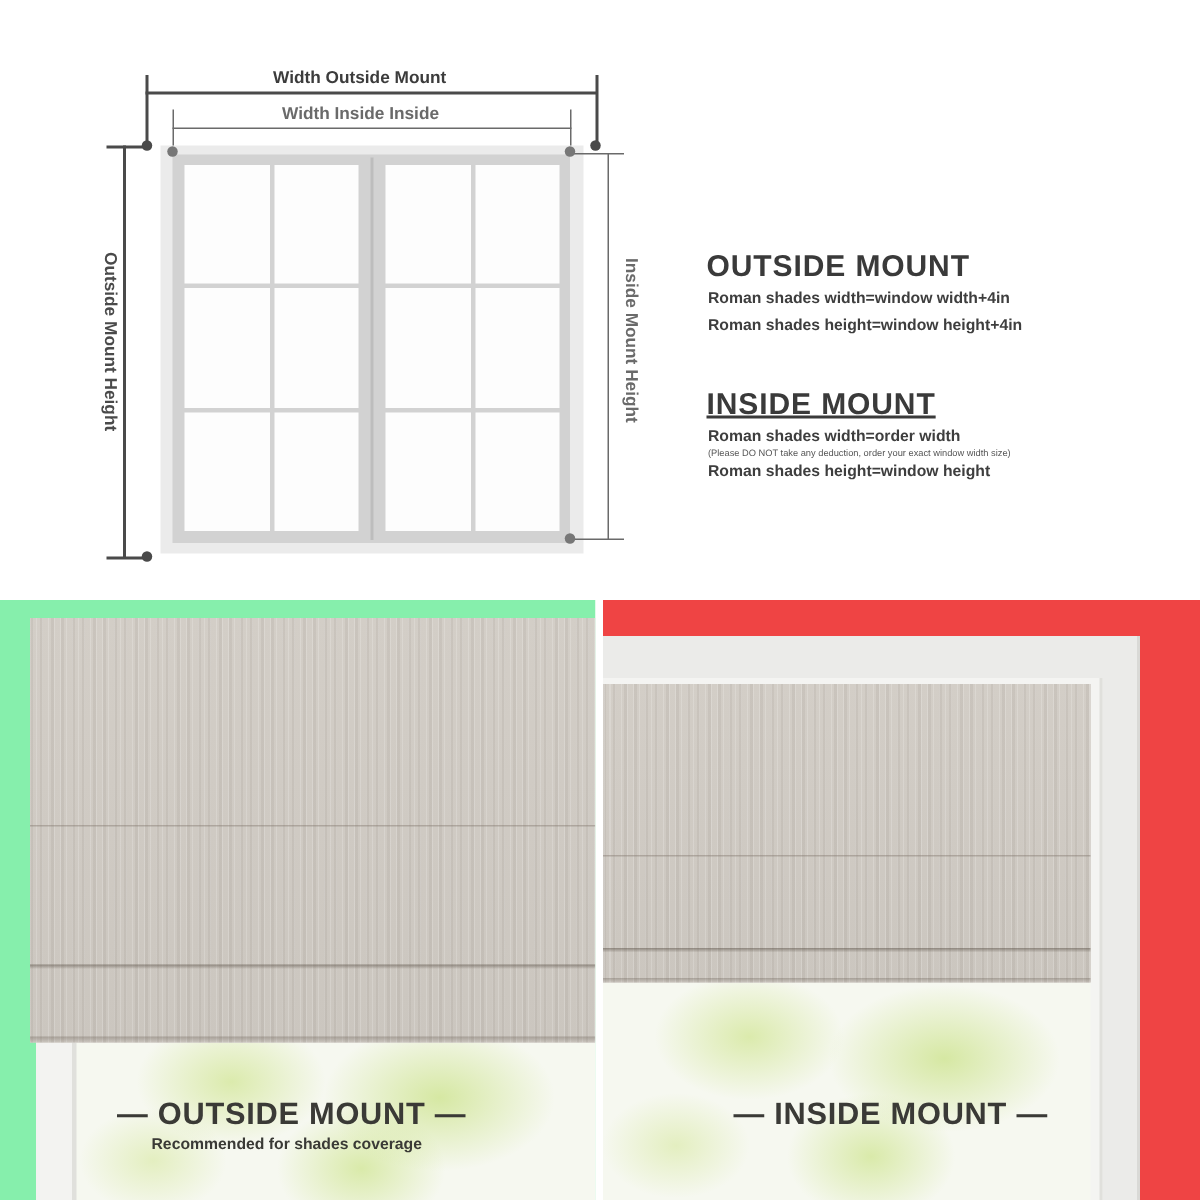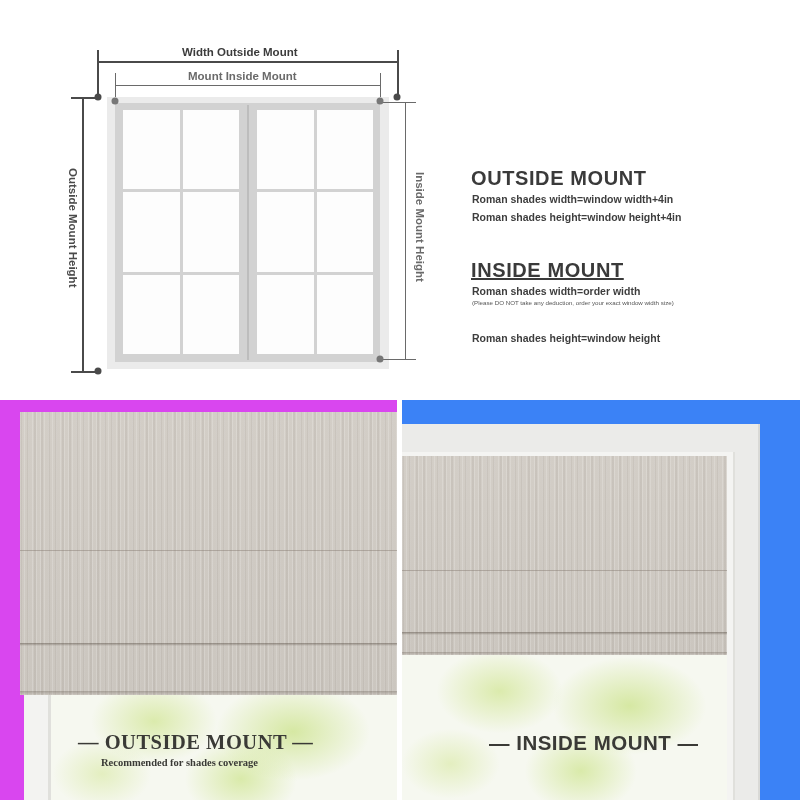--- a/index.html
+++ b/index.html
@@ -22,22 +22,22 @@
   .sash .pane { background: #fdfdfd; }
   .mullion { position: absolute; left: 247px; top: 105px; width: 2px; height: 255px; background: #bdbdbd; }
 
   
   .info-heading { position: absolute; font-weight: bold; font-size: 20px; letter-spacing: 0.6px; color: #3a3a3a; }
   .info-line { position: absolute; font-weight: bold; font-size: 10.5px; color: #3e3e3e; white-space: nowrap; }
   .info-note { position: absolute; font-size: 6.2px; color: #555; white-space: nowrap; }
 
   
   .photo { position: absolute; top: 400px; height: 400px; overflow: hidden; }
-  .photo-left { left: 0; width: 397px; background: #d946ef; font-family: Liberation Serif, serif; }
-  .photo-right { left: 402px; width: 398px; background: #3b82f6; }
+  .photo-left { left: 0; width: 397px; background: #86efac; }
+  .photo-right { left: 402px; width: 398px; background: #ef4444; }
 
   .fabric {
     position: absolute;
     background-color: #cfcac3;
     background-image:
       repeating-linear-gradient(90deg, rgba(255,255,255,0.18) 0px, rgba(255,255,255,0.18) 1px, rgba(0,0,0,0) 1px, rgba(0,0,0,0) 4px),
       repeating-linear-gradient(90deg, rgba(120,110,100,0.10) 0px, rgba(120,110,100,0.10) 2px, rgba(0,0,0,0) 2px, rgba(0,0,0,0) 7px),
       linear-gradient(180deg, #d3cec7 0%, #cbc6bf 100%);
   }
   .fold-shadow { position: absolute; height: 3px; background: linear-gradient(180deg, rgba(90,80,70,0.55), rgba(90,80,70,0)); }
@@ -58,21 +58,21 @@
 </head>
 <body>
 
 <div>
 
   <div class="dim-label" style="left:182px; top:46px;">Width Outside Mount</div>
   <div class="dim-line" style="left:97px; top:61px; width:301px; height:1.5px;"></div>
   <div class="dim-line" style="left:97px; top:50px; width:1.5px; height:47px;"></div>
   <div class="dim-line" style="left:397px; top:50px; width:1.5px; height:47px;"></div>
 
-  <div class="dim-label light" style="left:188px; top:70px;">Mount Inside Mount</div>
+  <div class="dim-label light" style="left:188px; top:70px;">Width Inside Inside</div>
   <div class="dim-line" style="left:115px; top:85px; width:266px; height:1.2px; background:#6a6a6a;"></div>
   <div class="dim-line" style="left:115px; top:73px; width:1.2px; height:27px; background:#6a6a6a;"></div>
   <div class="dim-line" style="left:380px; top:73px; width:1.2px; height:27px; background:#6a6a6a;"></div>
 
   <div class="win-outer"></div>
   <div class="win-inner"></div>
   <div class="sash" style="left:123px; width:116px;">
     <div class="pane"></div>
     <div class="pane"></div>
     <div class="pane"></div>
@@ -111,21 +111,21 @@
 <div>
   <div class="info-heading" style="left:471px; top:167px;">OUTSIDE MOUNT</div>
   <div class="info-line" style="left:472px; top:193px;">Roman shades width=window width+4in</div>
   <div class="info-line" style="left:472px; top:211px;">Roman shades height=window height+4in</div>
 </div>
 
 <div>
   <div class="info-heading" style="left:471px; top:259px;text-decoration:underline;">INSIDE MOUNT</div>
   <div class="info-line" style="left:472px; top:285px;">Roman shades width=order width</div>
   <div class="info-note" style="left:472px; top:299px;">(Please DO NOT take any deduction, order your exact window width size)</div>
-  <div class="info-line" style="left:472px; top:332px;">Roman shades height=window height</div>
+  <div class="info-line" style="left:472px; top:308px;">Roman shades height=window height</div>
 </div>
 
 <div class="photo photo-left">
 
   <div class="abs" style="left:24px; top:285px; width:373px; height:115px; background:#f3f3f1;"></div>
   <div class="garden" style="left:50px; top:295px; width:347px; height:105px;"></div>
   <div class="abs" style="left:48px; top:295px; width:3px; height:105px; background:#e0e0dc;"></div>
 
   <div class="fabric" style="left:20px; top:12px; width:377px; height:283px;"></div>
   <div class="abs" style="left:20px; top:150px; width:377px; height:1px; background:rgba(130,120,110,0.45);"></div>

